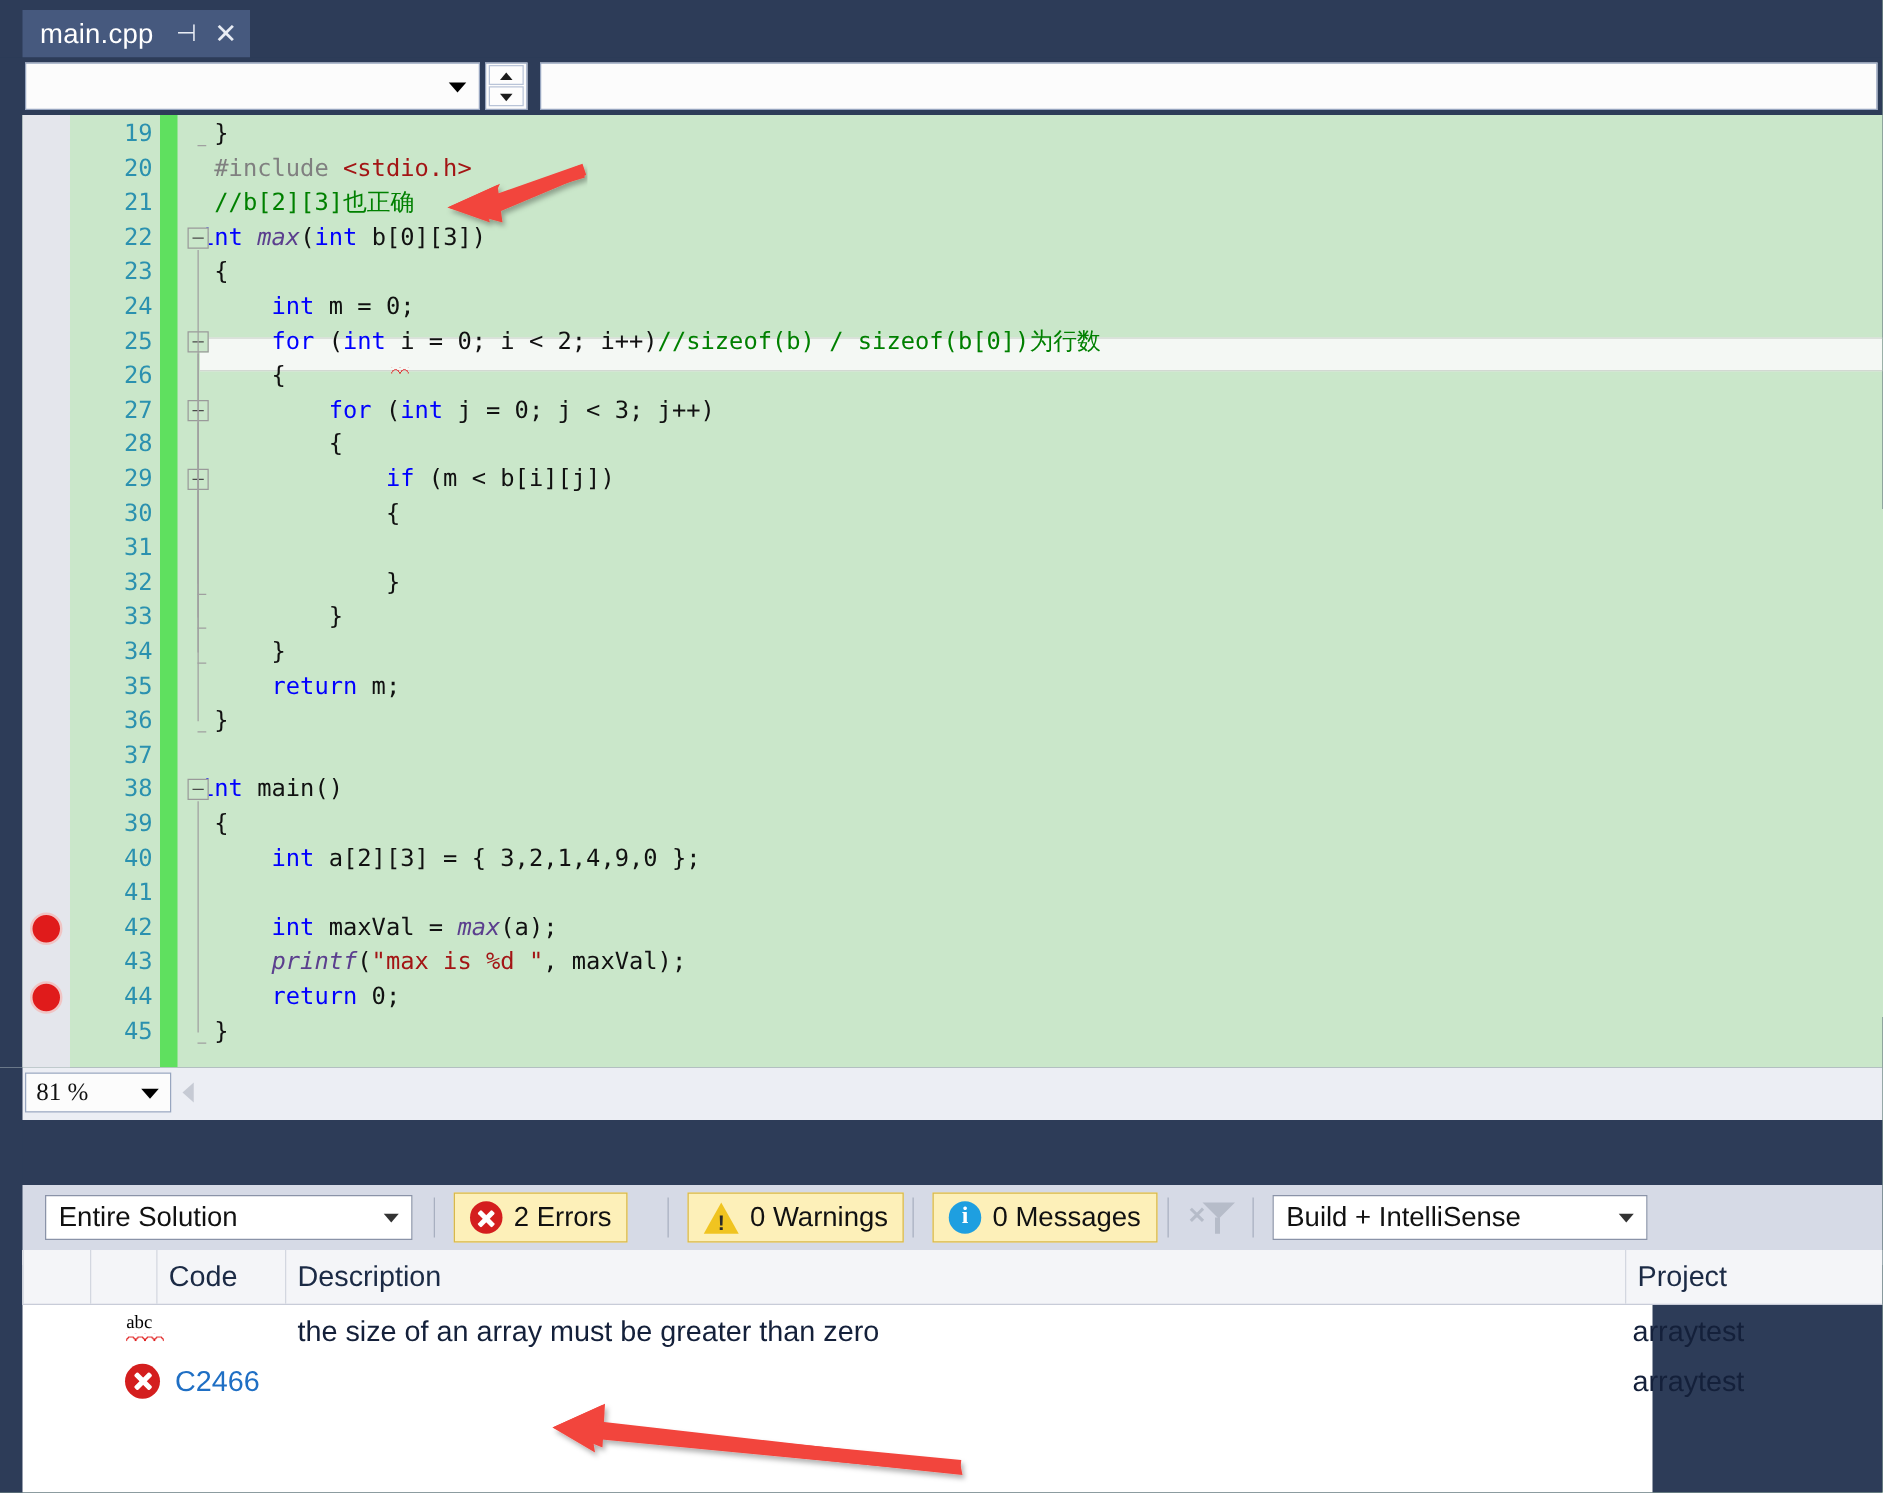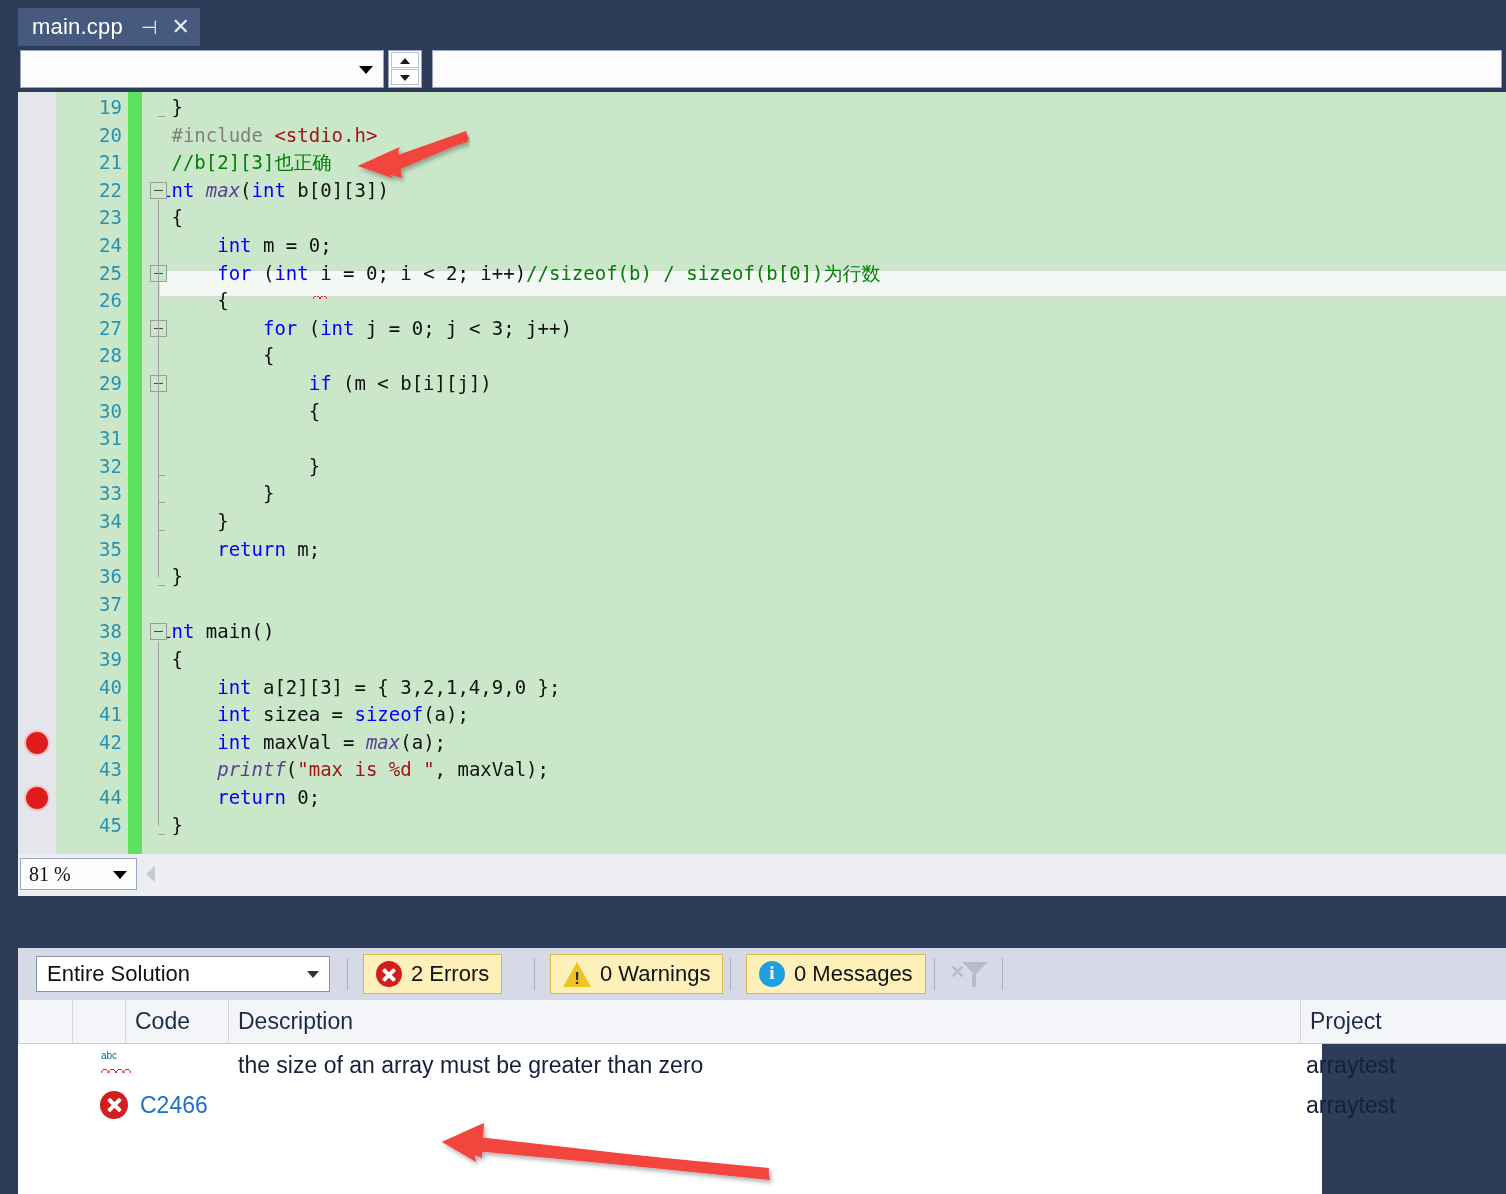--- a/index.html
+++ b/index.html
@@ -256,22 +256,22 @@
   }
   .el-row{
     position:absolute;left:0;width:1488px;height:40px;
   }
   .rcell{
     position:absolute;top:0;height:40px;line-height:40px;
     font-size:23px;color:#14203a;white-space:nowrap;
   }
   .rcell.code-link{color:#1f6fc4;}
   .abc-icon{
-    position:absolute;font-size:10px;color:#0369a1;
-    font-family:Liberation Sans, sans-serif;
+    position:absolute;font-size:15px;color:#000000;
+    font-family:Liberation Serif, serif;
   }
   .abc-squig{
     position:absolute;height:6px;width:30px;
     background:
       radial-gradient(circle at 3.75px 6px, transparent 2.9px, #e02020 3.0px, #e02020 3.9px, transparent 4.0px),
       radial-gradient(circle at 11.25px 0px, transparent 2.9px, #e02020 3.0px, #e02020 3.9px, transparent 4.0px);
     background-size:7.5px 6px;
   }
   .row-err-icon{
     position:absolute;width:28px;height:28px;border-radius:50%;background:#d41e1e;
@@ -399,21 +399,20 @@
       <div class="code-line" style="top: 554px;">
         <span class="lineno">39</span>
         <span class="codetext"> {</span>
       </div>
       <div class="code-line" style="top: 581.6px;">
         <span class="lineno">40</span>
         <span class="codetext">     <span class="kw">int</span> a[2][3] = { 3,2,1,4,9,0 };</span>
       </div>
       <div class="code-line" style="top: 609.2px;">
         <span class="lineno">41</span>
-        <span class="codetext">     <span class="kw">int</span> sizea = <span class="kw">sizeof</span>(a);</span>
       </div>
       <div class="code-line" style="top: 636.8px;">
         <span class="lineno">42</span>
         <span class="codetext">     <span class="kw">int</span> maxVal = <span class="fn">max</span>(a);</span>
       </div>
       <div class="code-line" style="top: 664.4px;">
         <span class="lineno">43</span>
         <span class="codetext">     <span class="fn">printf</span>(<span class="str">"max is %d "</span>, maxVal);</span>
       </div>
       <div class="code-line" style="top: 692px;">
@@ -506,20 +505,24 @@
     <div class="sep" style="left:916px;"></div>
 
     <div id="clearfilter" style="left:930px;">
       <span class="fnl"></span>
         <span class="fnl2"></span>
         <span class="xx">✕</span>
     </div>
 
     <div class="sep" style="left:984px;"></div>
 
+    <div id="build-combo" style="left:1000px;">
+      <span class="lbl">Build + IntelliSense</span>
+      <span class="caret"></span>
+    </div>
   </div>
 
   <div id="el-table">
     <div id="el-header">
         <div class="hcell" style="left: 0px; width: 54px;"></div>
         <div class="hcell" style="left: 54px; width: 53px;"></div>
         <div class="hcell" style="left: 107px; width: 103px;">Code</div>
         <div class="hcell" style="left: 210px; width: 1072px;">Description</div>
         <div class="hcell" style="left: 1282px; width: 206px;">Project</div>
       </div>

